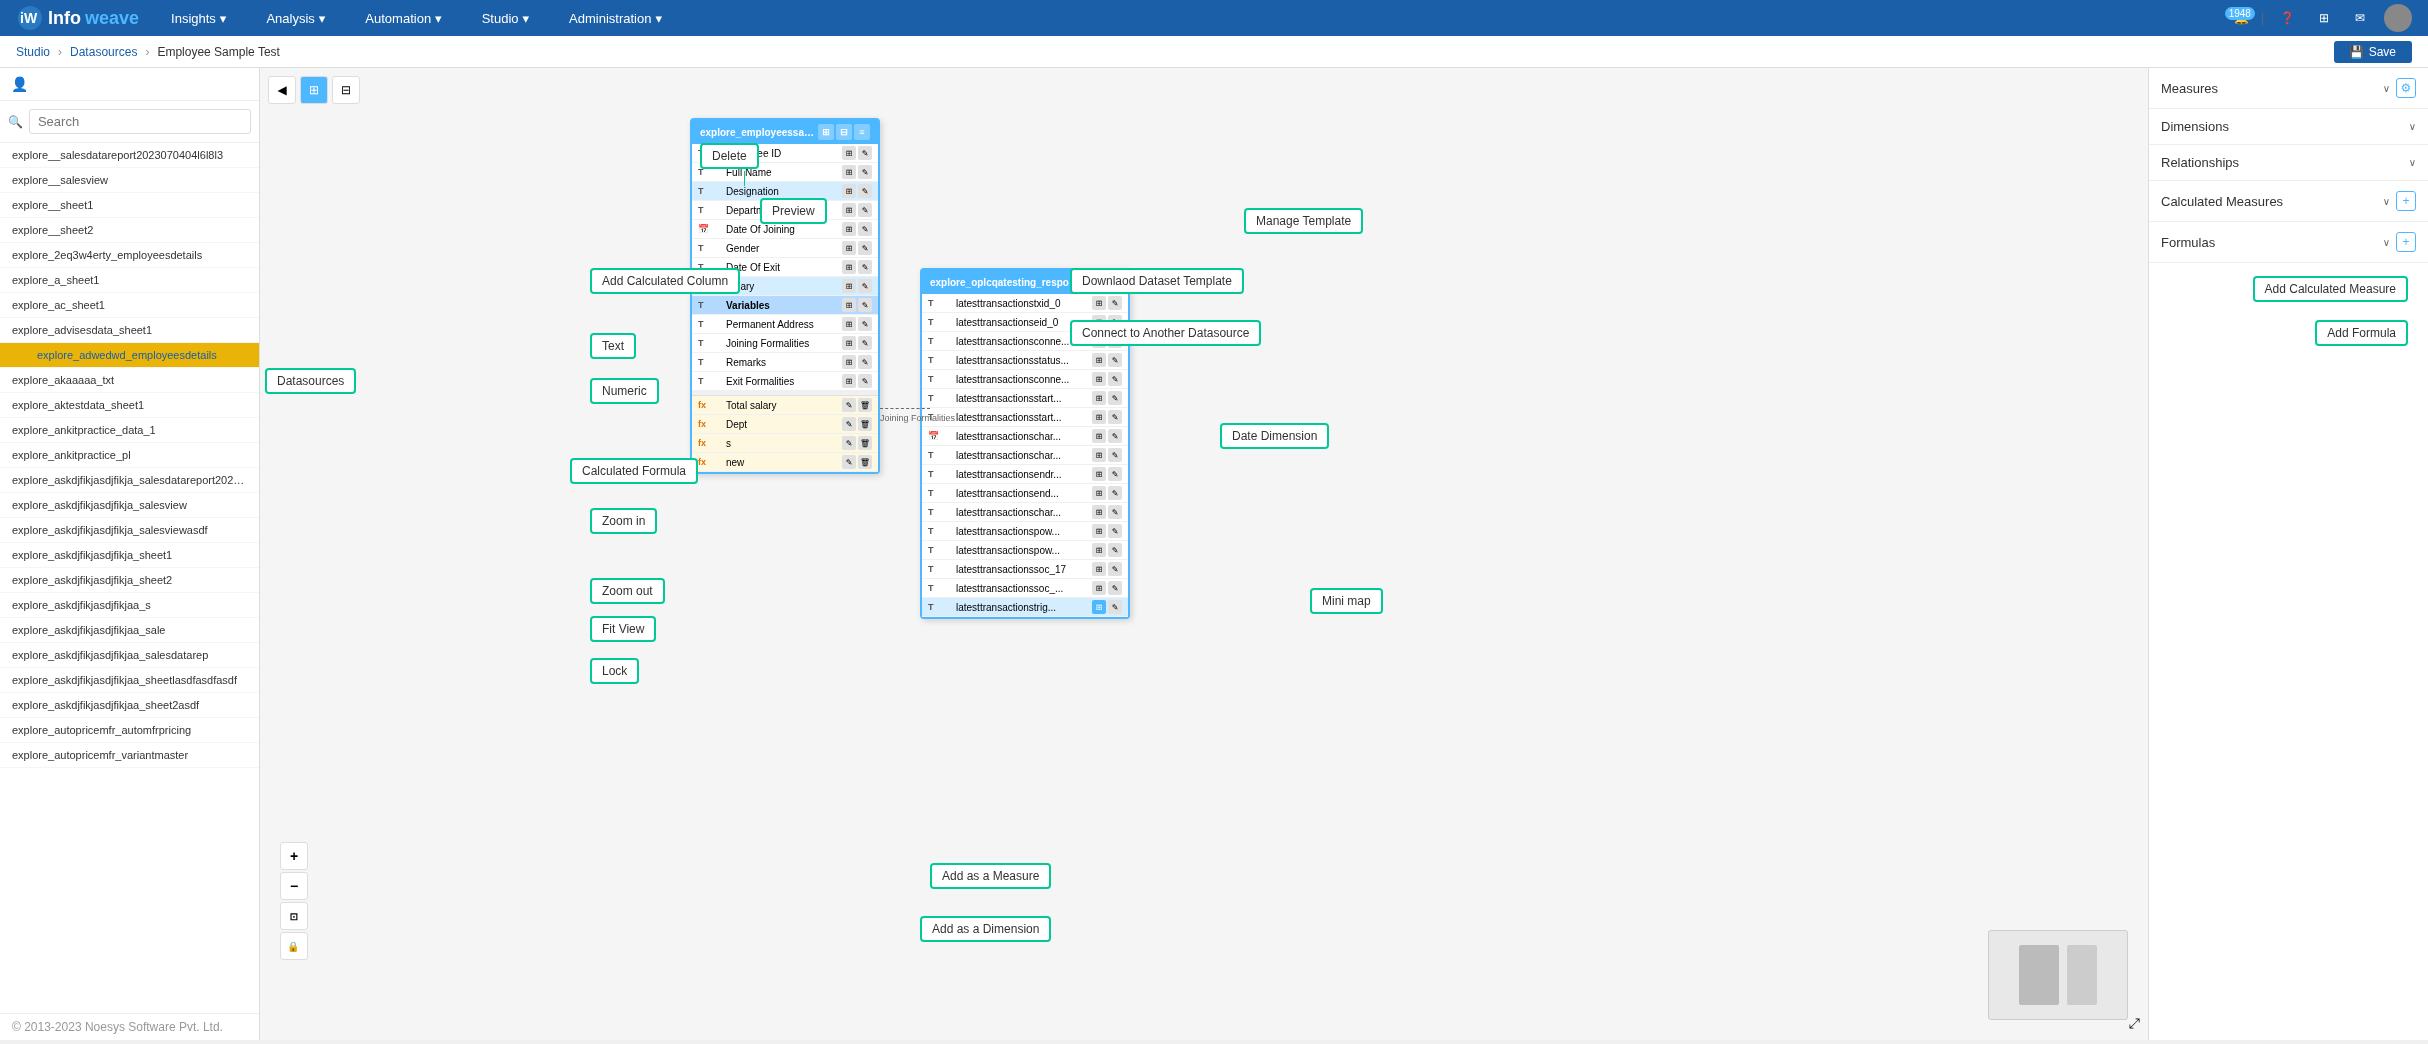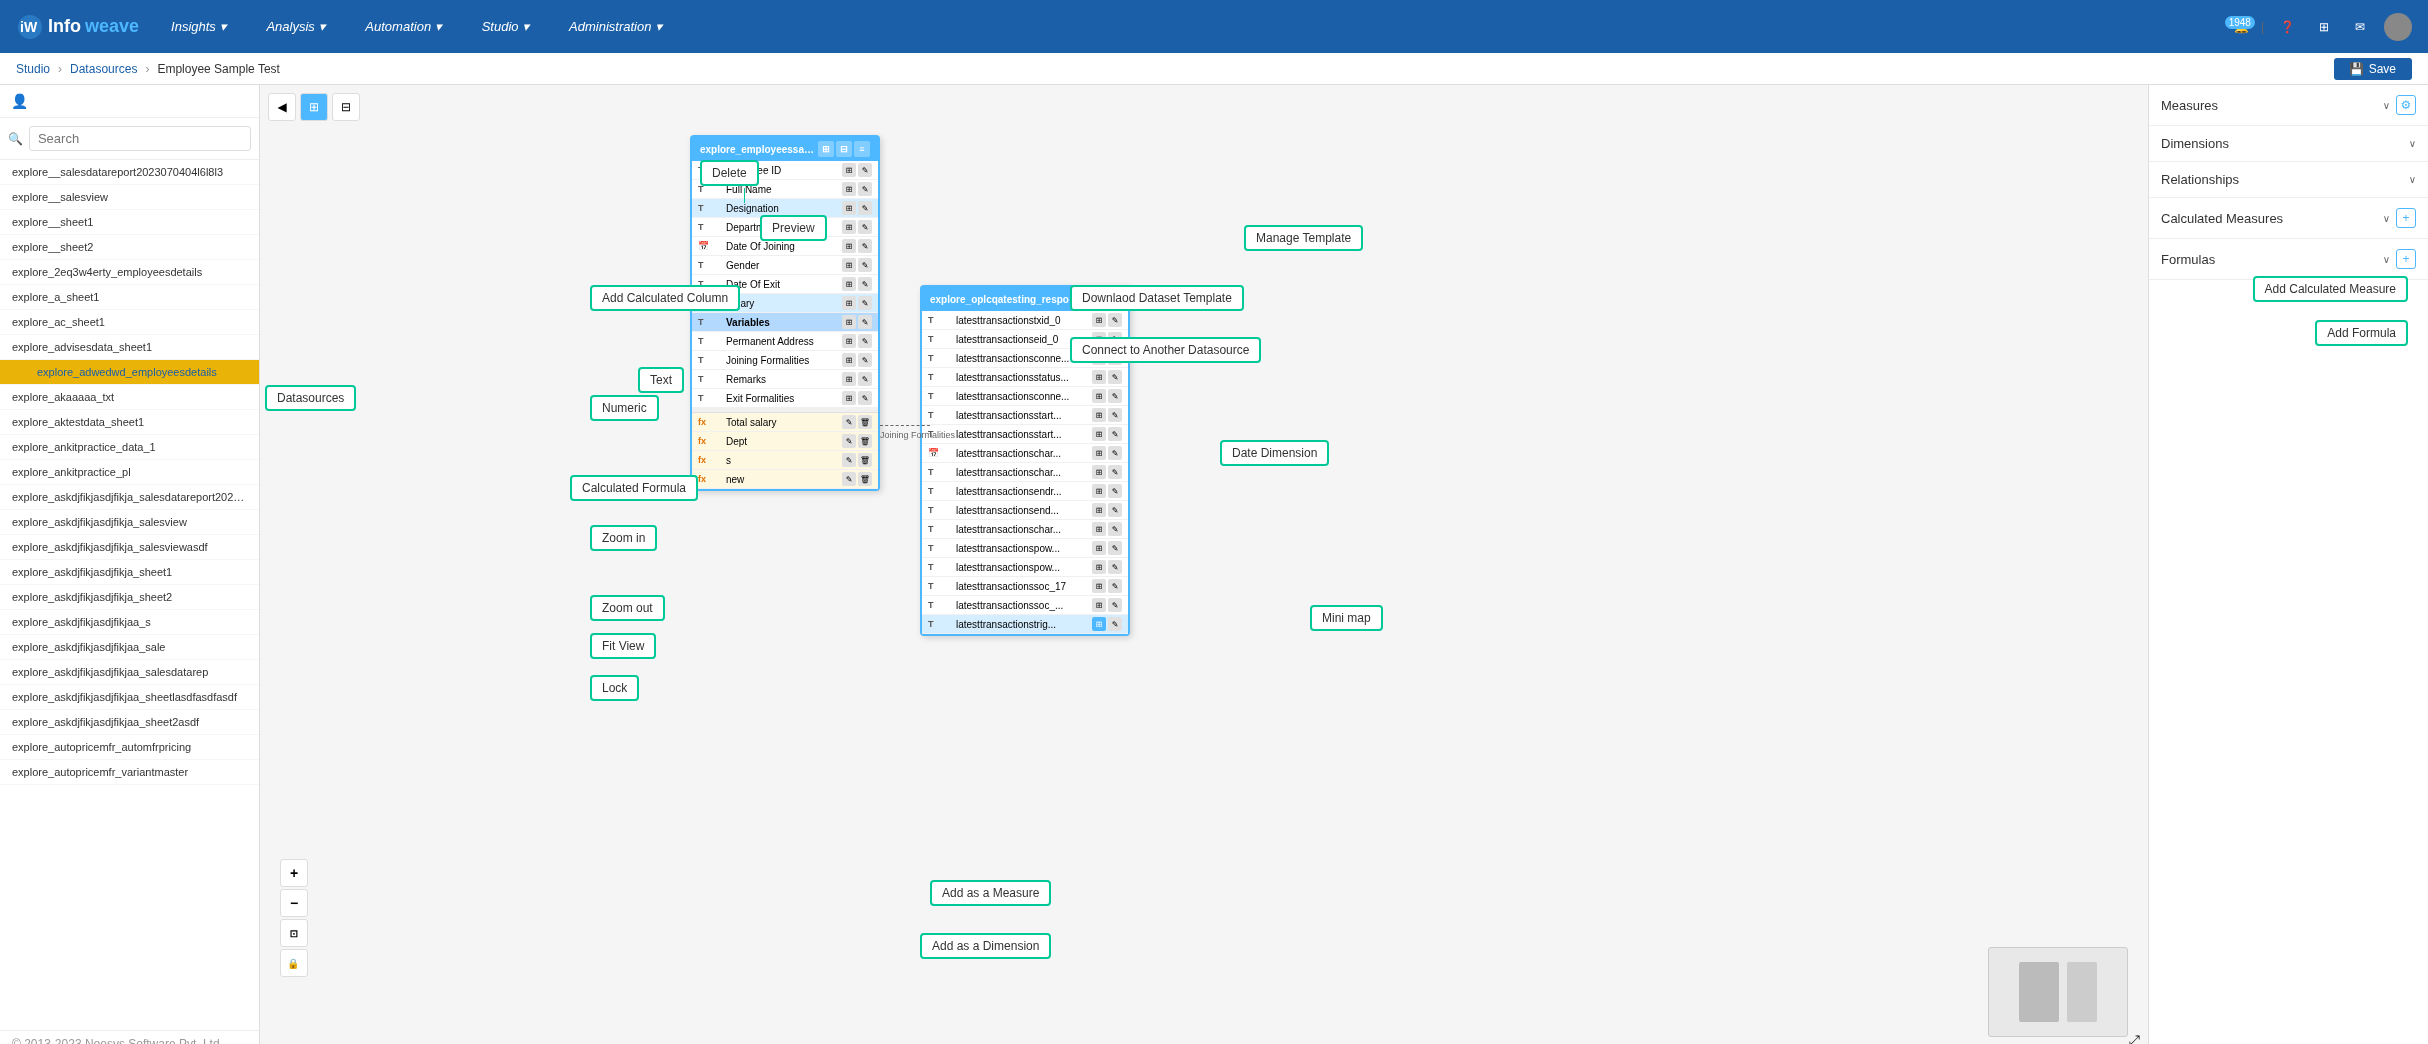--- a/index.html
+++ b/index.html
@@ -1,38 +1,37 @@
 <!DOCTYPE html>
 <html><head>
   <meta charset="utf-8">
   <style>
     * { box-sizing: border-box; margin: 0; padding: 0; }
     body { font-family: Arial, sans-serif; font-size: 12px; background: #f0f0f0; overflow: hidden; width: 2428px; height: 1044px; }
 
     
     .top-nav {
-      height: 53px;
+      height: 36px;
       background: #1a5fa8;
       display: flex;
       align-items: center;
       padding: 0 16px;
       gap: 24px;
     }
     .logo { color: white; font-size: 18px; font-weight: bold; display: flex; align-items: center; gap: 4px; }
     .logo span { color: #4db8ff; }
     .nav-item {
       color: white;
       font-size: 13px;
       cursor: pointer;
       display: flex;
       align-items: center;
       gap: 4px;
       padding: 4px 8px;
       border-radius: 3px;
-      font-style: italic;
     }
     .nav-icons { margin-left: auto; display: flex; align-items: center; gap: 12px; color: white; }
     .nav-icon { width: 24px; height: 24px; display: flex; align-items: center; justify-content: center; cursor: pointer; }
     .bell-badge { position: relative; }
     .badge { background: #4db8ff; border-radius: 10px; font-size: 10px; padding: 1px 4px; position: absolute; top: -4px; right: -6px; color: white; text-align: center; }
 
     
     .breadcrumb {
       height: 32px;
       background: white;
@@ -764,21 +763,21 @@
 
     <div style="position:absolute;bottom:8px;right:8px;font-size:14px;cursor:pointer;">⤢</div>
 
     <div class="annotation-box" style="top:75px;left:440px;">Delete</div>
     <div style="position:absolute;top:103px;left:484px;width:2px;height:15px;border-left:1px solid #00c896;z-index:19;"></div>
 
     <div class="annotation-box" style="top:130px;left:500px;">Preview</div>
 
     <div class="annotation-box" style="top:200px;left:330px;">Add Calculated Column</div>
 
-    <div class="annotation-box" style="top:282px;left:330px;margin-left:48px;">Text</div>
+    <div class="annotation-box" style="top:265px;left:330px;">Text</div>
 
     <div class="annotation-box" style="top:310px;left:330px;">Numeric</div>
 
     <div class="annotation-box" style="top:390px;left:310px;">Calculated Formula</div>
 
     <div class="annotation-box" style="top:140px;left:984px;">Manage Template</div>
 
     <div class="annotation-box" style="top:200px;left:810px;">Downlaod Dataset Template</div>
 
     <div class="annotation-box" style="top:220px;left:810px;top:252px;">Connect to Another Datasource</div>

